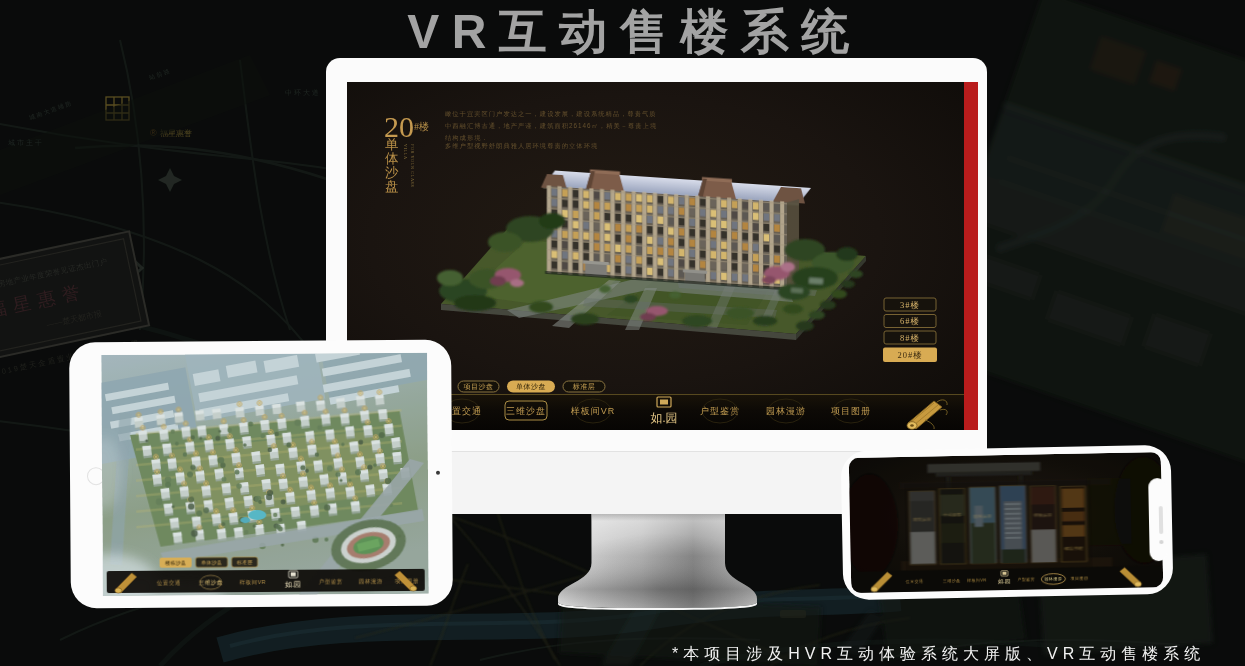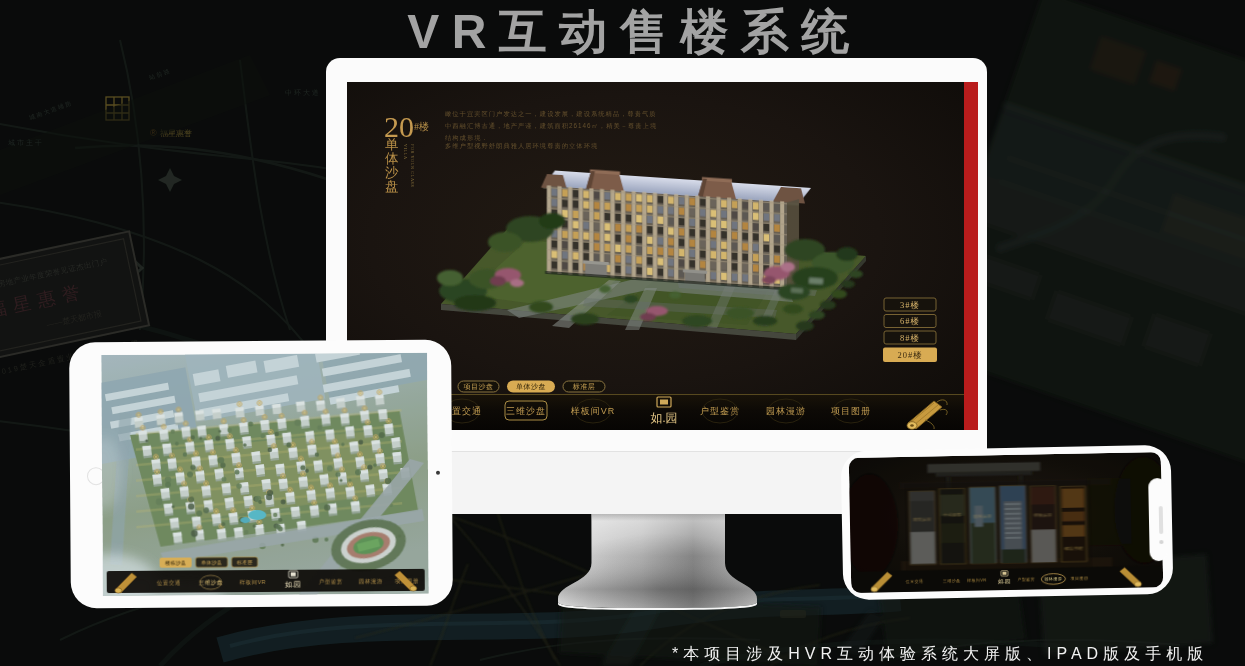--- a/index.html
+++ b/index.html
@@ -1528,13 +1528,13 @@
    <ellipse cx="285" cy="136.5" rx="3.4" ry="2.6" fill="#e2bc5e" stroke="#7a5c1e" stroke-width="0.5"></ellipse>
   </g>
  </svg>
  </div>
 
  <div class="abs" style="right:5px;top:33px;width:18px;height:83px;background:#fcfcfc;border-radius:9px;"></div>
  <div class="abs" style="right:9px;top:61px;width:4px;height:28px;background:#e0e0e0;border-radius:2px;"></div>
  <div class="abs" style="right:9.5px;top:95px;width:3.5px;height:3.5px;background:#d5d5d5;border-radius:50%;"></div>
 </div>
 
-<div class="abs" style="left:672px;top:644px;color:#f2f2f2;font-size:16px;letter-spacing:5px;">*本项目涉及HVR互动体验系统大屏版、IPAD版及手机版</div>
+<div class="abs" style="left:672px;top:644px;color:#f2f2f2;font-size:16px;letter-spacing:5px;">*本项目涉及HVR互动体验系统大屏版、VR互动售楼系统</div>
 
 </body></html>

